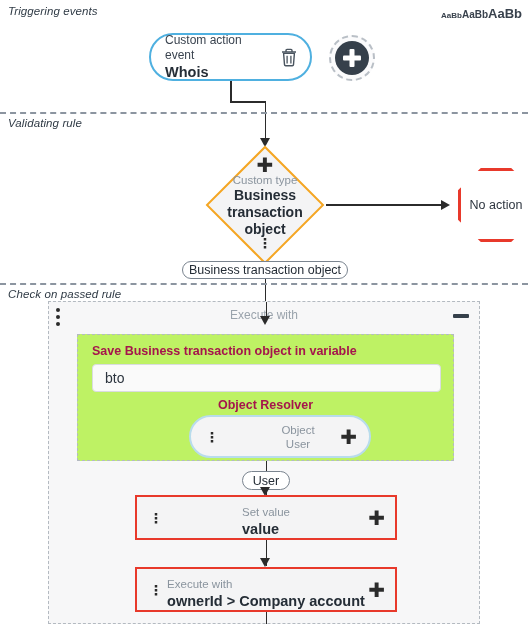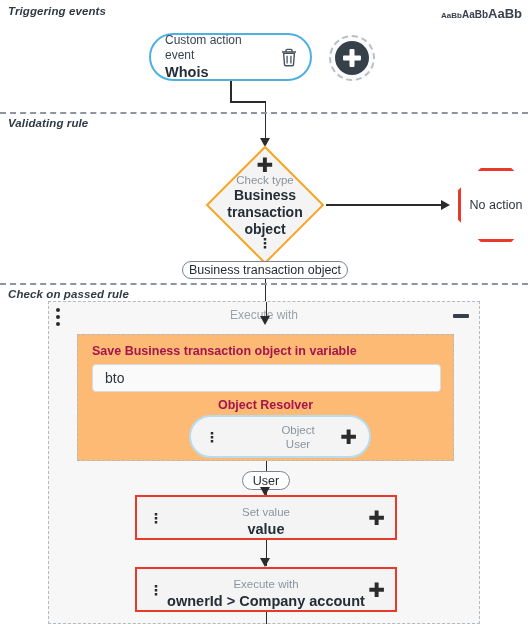--- a/index.html
+++ b/index.html
@@ -27,21 +27,20 @@
     height: 0;
     border-top: 2px dashed #8c95a0;
   }
   .lane-label {
     position: absolute;
     font-style: italic;
     font-size: 11.5px;
     color: #2f3a45;
     white-space: nowrap;
     letter-spacing: 0.1px;
-    font-weight: bold;
   }
 
   
   .font-sample {
     position: absolute;
     top: 4px;
     right: 6px;
     color: #39424d;
     white-space: nowrap;
     font-weight: 600;
@@ -220,21 +219,21 @@
     position: absolute;
     width: 16px; height: 4px;
     background: #36404b;
     border-radius: 1px;
   }
 
   
   .panel {
     position: absolute;
     box-sizing: border-box;
-    background: #fdba74;
+    background: #bef264;
     border: 1.4px dashed #b4bac1;
   }
   .panel-label {
     position: absolute;
     font-size: 12.5px;
     font-weight: bold;
     color: #a5154c;
     white-space: nowrap;
   }
   .panel-label.center {
@@ -273,21 +272,21 @@
   
   .red-node {
     position: absolute;
     box-sizing: border-box;
     background: #f4f4f5;
     border: 2.5px solid #e8392b;
     display: flex;
     align-items: center;
     justify-content: center;
   }
-  .rn-stack { text-align: center; line-height: 1; margin-top: 8px; }
+  .rn-stack { line-height: 1; margin-top: 8px; }
   .rn-kind { font-size: 11.5px; color: #8a949e; line-height: 15px; }
   .rn-name { font-size: 14.5px; font-weight: bold; color: #252d36; line-height: 19px; }
 </style>
 </head>
 <body>
 
 <div id="canvas">
 
   <div class="lane-label" style="left:8px; top:5px;">Triggering events</div>
 
@@ -318,21 +317,21 @@
   <div class="conn conn-v" style="left:264.5px; top:101px; height:40px;"></div>
   <div class="arrow-down" style="left:259.5px; top:138px;"></div>
 
   <div class="lane-divider" style="top:112px;"></div>
   <div class="lane-label" style="left:8px; top:117px;">Validating rule</div>
 
   <div class="diamond-wrap" style="left:205px; top:146px; width:120px; height:118px;">
     <div class="diamond-shape"></div>
     <div class="diamond-content">
       <span class="plus-glyph" style="left:50%; top:9px; transform:translateX(-50%);">✚</span>
-      <div class="d-kind">Check type</div>
+      <div class="d-kind">Custom type</div>
       <div class="d-name">Business transaction object</div>
       <span class="dots-glyph" style="left:50%; bottom:14px; transform:translateX(-50%);">⋮</span>
     </div>
   </div>
 
   <div class="conn conn-h" style="left:326px; top:204px; width:118px;"></div>
   <div class="arrow-right" style="left:441px; top:199.5px;"></div>
 
   <div class="octagon" style="left:458px; top:168px; width:76px; height:74px;">
     <div class="octagon-inner">

